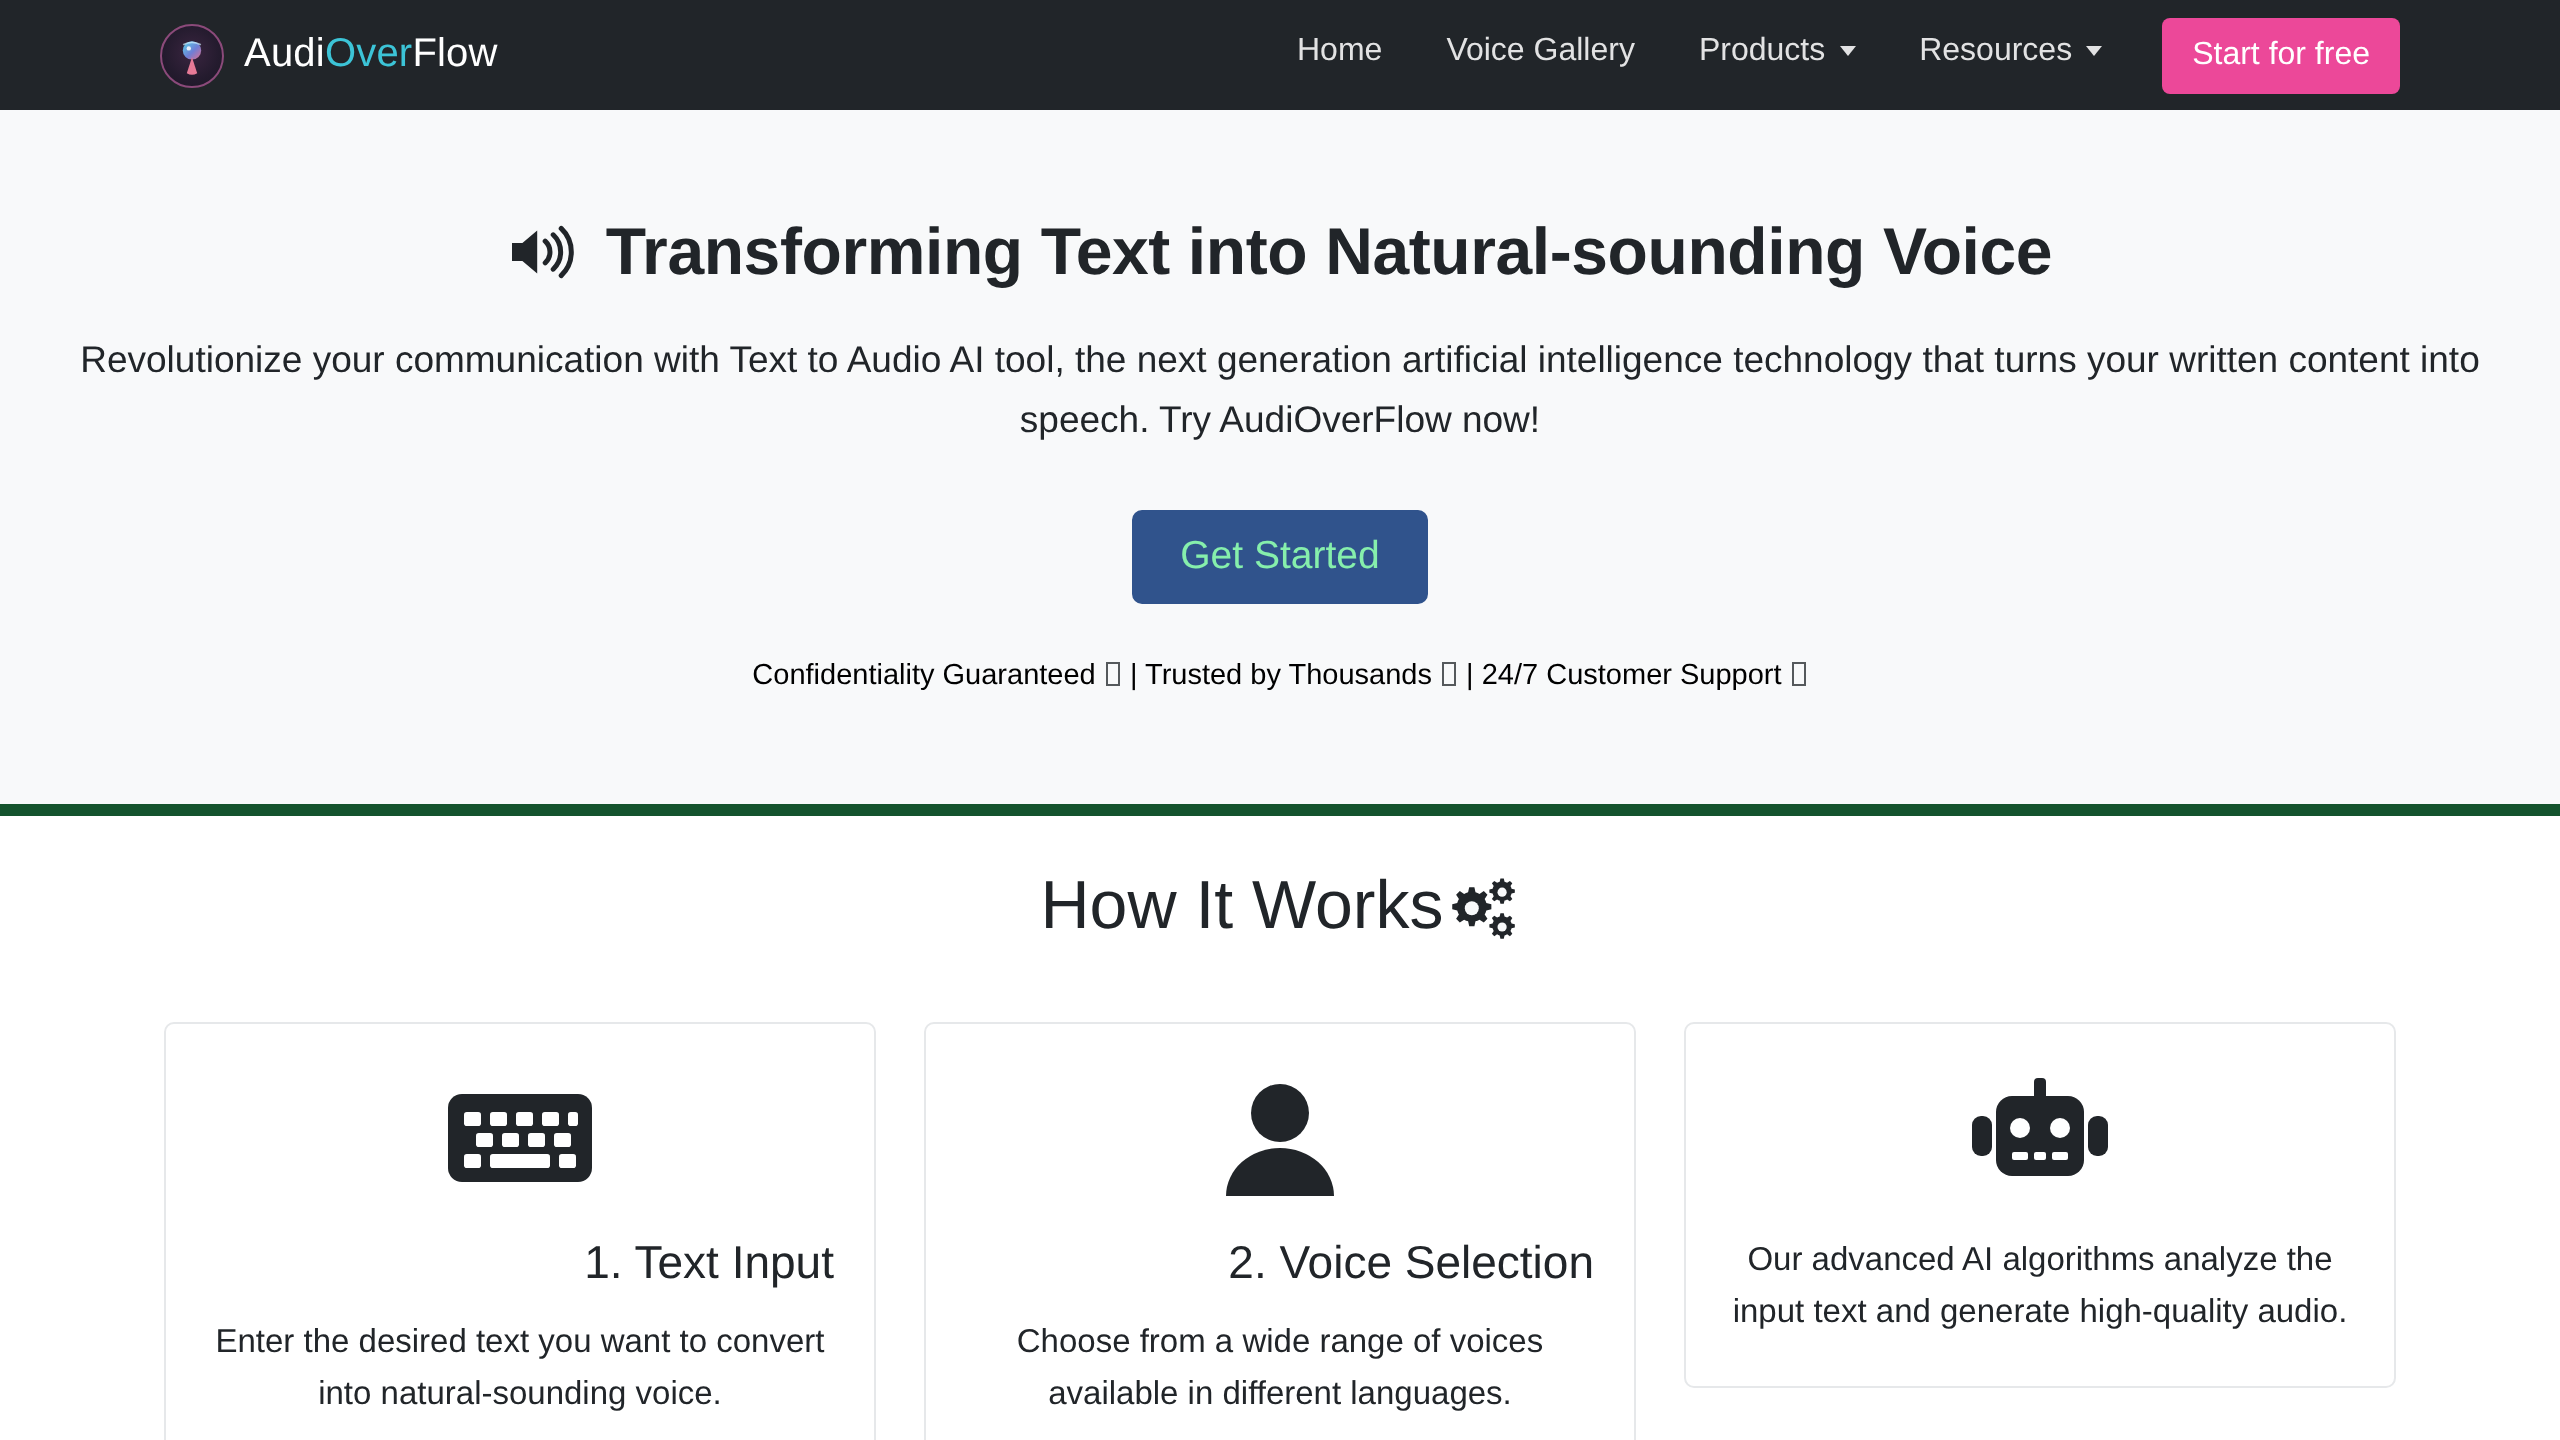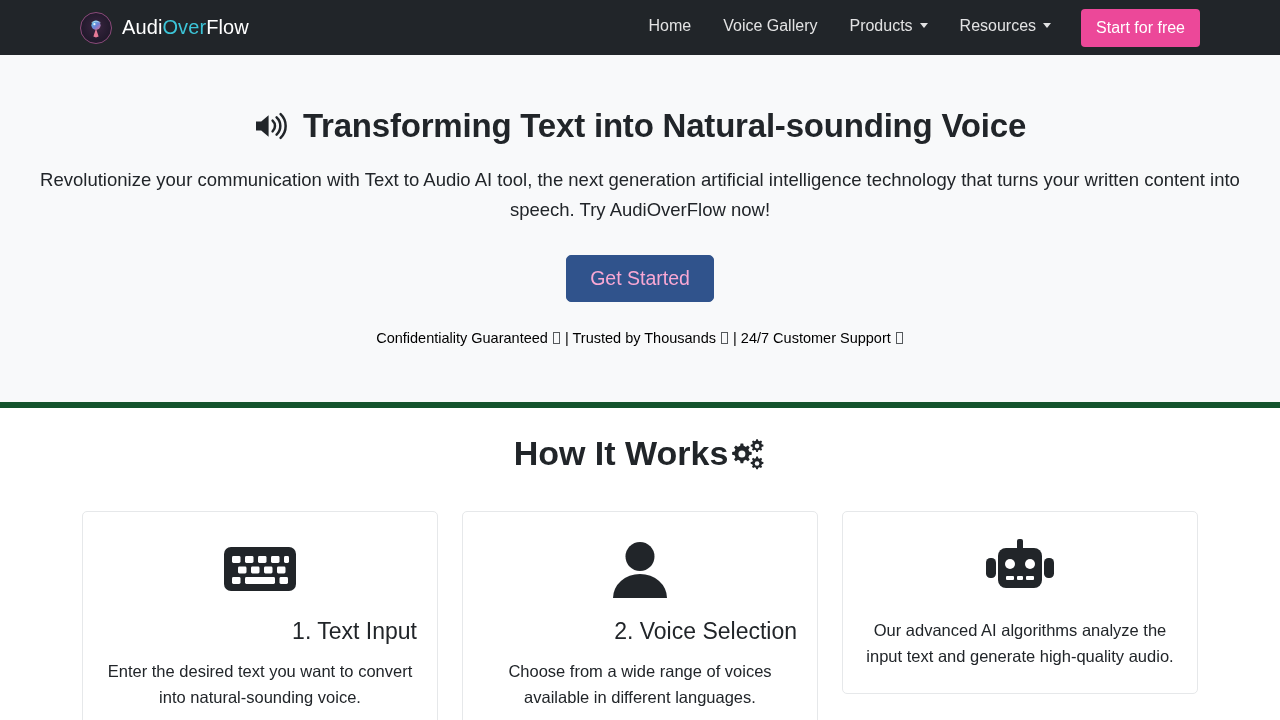--- a/index.html
+++ b/index.html
@@ -110,21 +110,21 @@
     padding: 0 8px;
     font-size: 18.5px;
     line-height: 1.62;
     color: #212529;
     font-weight: 400;
   }
   .btn-getstarted {
     margin-top: 30px;
     display: inline-block;
     background: #30538c;
-    color: #f9a8d4;
+    color: #86efac;
     font-size: 19.5px;
     border: 1px solid #30538c;
     border-radius: 5px;
     padding: 11px 23px;
     cursor: pointer;
     font-family: inherit;
     line-height: 1.2;
   }
   .trust-line {
     margin: 28px 0 0 0;
@@ -140,21 +140,21 @@
   }
 
   
   .section {
     padding: 26px 0 0 0;
     text-align: center;
   }
   .section-title {
     margin: 0 0 38px 0;
     font-size: 34px;
-    font-weight: 700;
+    font-weight: 400;
     color: #212529;
     display: flex;
     align-items: center;
     justify-content: center;
   }
   .cards {
     display: flex;
     justify-content: center;
     gap: 24px;
     padding: 0 80px;

